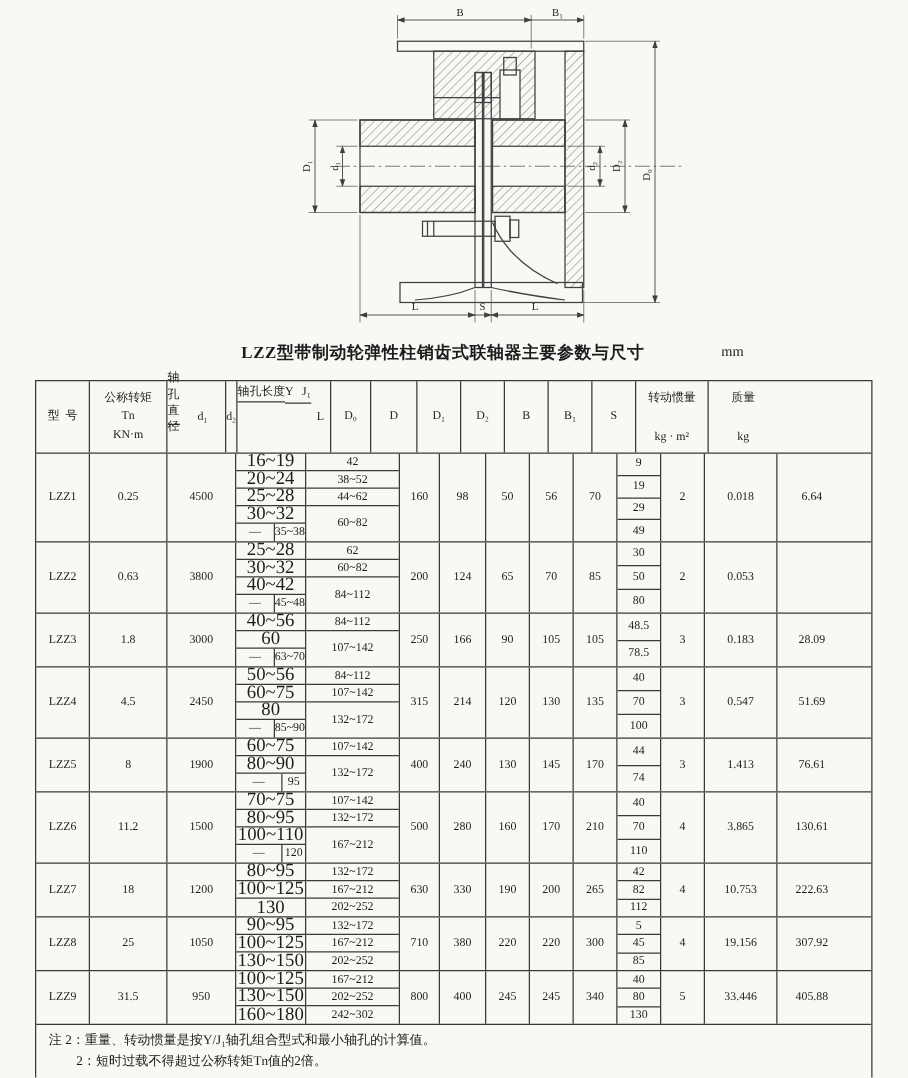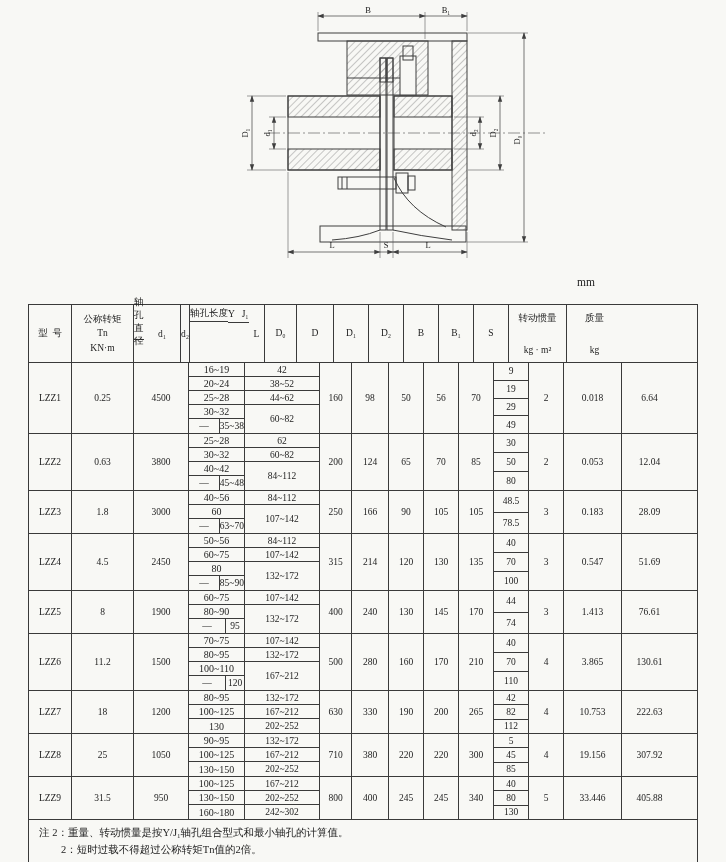--- a/index.html
+++ b/index.html
@@ -34,21 +34,21 @@
   .hd2{flex:1;display:flex;align-items:center;justify-content:center;font-size:9.5px;}
   .hl1{height:17px;display:flex;align-items:center;justify-content:center;font-size:9.5px;}
   .hl2{height:18px;display:flex;align-items:center;justify-content:center;font-size:9.5px;}
   .hl3{flex:1;display:flex;align-items:center;justify-content:center;font-size:9.5px;}
   .hc2{display:flex;flex-direction:column;justify-content:space-between;align-items:center;padding:7px 0;font-size:9.5px;text-align:center;}
 
   
   .trow{display:flex;border-bottom:1px solid #3a3a3a;box-sizing:content-box;}
   .cell{display:flex;align-items:center;justify-content:center;font-size:9.5px;}
   .stack{display:flex;flex-direction:column;}
-  .dsub{height:14px;display:flex;align-items:center;justify-content:center;font-size:10px;}
+  .dsub{height:14px;display:flex;align-items:center;justify-content:center;font-size:15px;}
   .dsplit{height:14px;display:flex;font-size:9.5px;}
   .dleft{width:37px;border-right:1px solid #3a3a3a;display:flex;align-items:center;justify-content:center;}
   .dright{flex:1;display:flex;align-items:center;justify-content:center;}
   .lsub{display:flex;align-items:center;justify-content:center;font-size:9.5px;}
   .b1sub{flex:1;display:flex;align-items:center;justify-content:center;font-size:9.5px;}
 
   
   .notes{padding:5px 6px 9px 10px;font-size:10.5px;line-height:1.6;}
   .n2{margin-left:22px;}
 
@@ -150,20 +150,21 @@
       <line class="ext" x1="467" y1="232" x2="467" y2="258"></line>
       <line class="dim" x1="288" y1="252" x2="380" y2="252" marker-start="url(#ar)" marker-end="url(#ar)"></line>
       <line class="dim" x1="380" y1="252" x2="393" y2="252" marker-end="url(#ar)"></line>
       <line class="dim" x1="393" y1="252" x2="467" y2="252" marker-start="url(#ar)" marker-end="url(#ar)"></line>
       <text class="dt" x="332" y="248" text-anchor="middle">L</text>
       <text class="dt" x="386" y="248" text-anchor="middle">S</text>
       <text class="dt" x="428" y="248" text-anchor="middle">L</text>
     </g>
   </svg>
 
+  <div class="title">LZZ型带制动轮弹性柱销齿式联轴器主要参数与尺寸</div>
   <div class="unit">mm</div>
 
   <div class="tbl">
     <div class="thead">
       <div class="hc br c-model pre">型  号</div>
       <div class="hc br c-tn">公称转矩
 Tn
 KN·m</div>
       <div class="hgroup br c-dblk">
         <div class="hg-top">轴孔直径</div>
@@ -253,21 +254,20 @@
           <div class="cell br c-dd1">65</div>
           <div class="cell br c-dd2">70</div>
           <div class="cell br c-b">85</div>
           <div class="stack br c-b1">
             <div class="b1sub bb">30</div>
             <div class="b1sub bb">50</div>
             <div class="b1sub">80</div>
           </div>
           <div class="cell br c-s">2</div>
           <div class="cell br c-j">0.053</div>
-          <div class="cell c-m">12.04</div>
         </div>
         <div class="trow" style="height: 42px;">
           <div class="cell br c-model">LZZ3</div>
           <div class="cell br c-tn">1.8</div>
           <div class="cell br c-n">3000</div>
           <div class="stack br c-dblk">
             <div class="dsub bb">40~56</div>
             <div class="dsub bb">60</div>
             <div class="dsplit">
               <div class="dleft">—</div>

